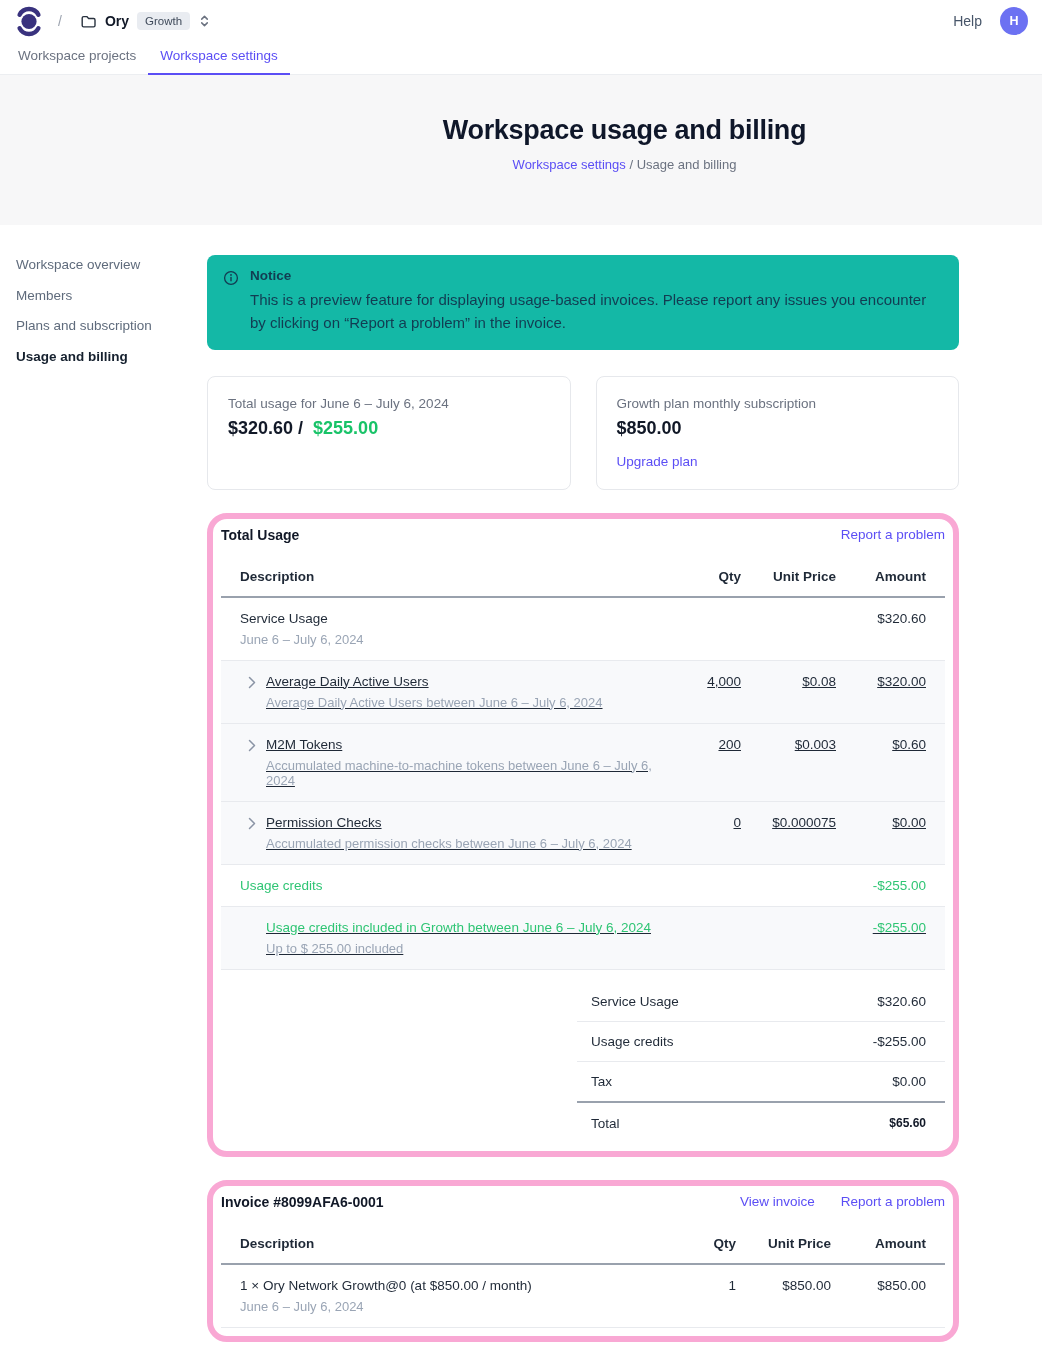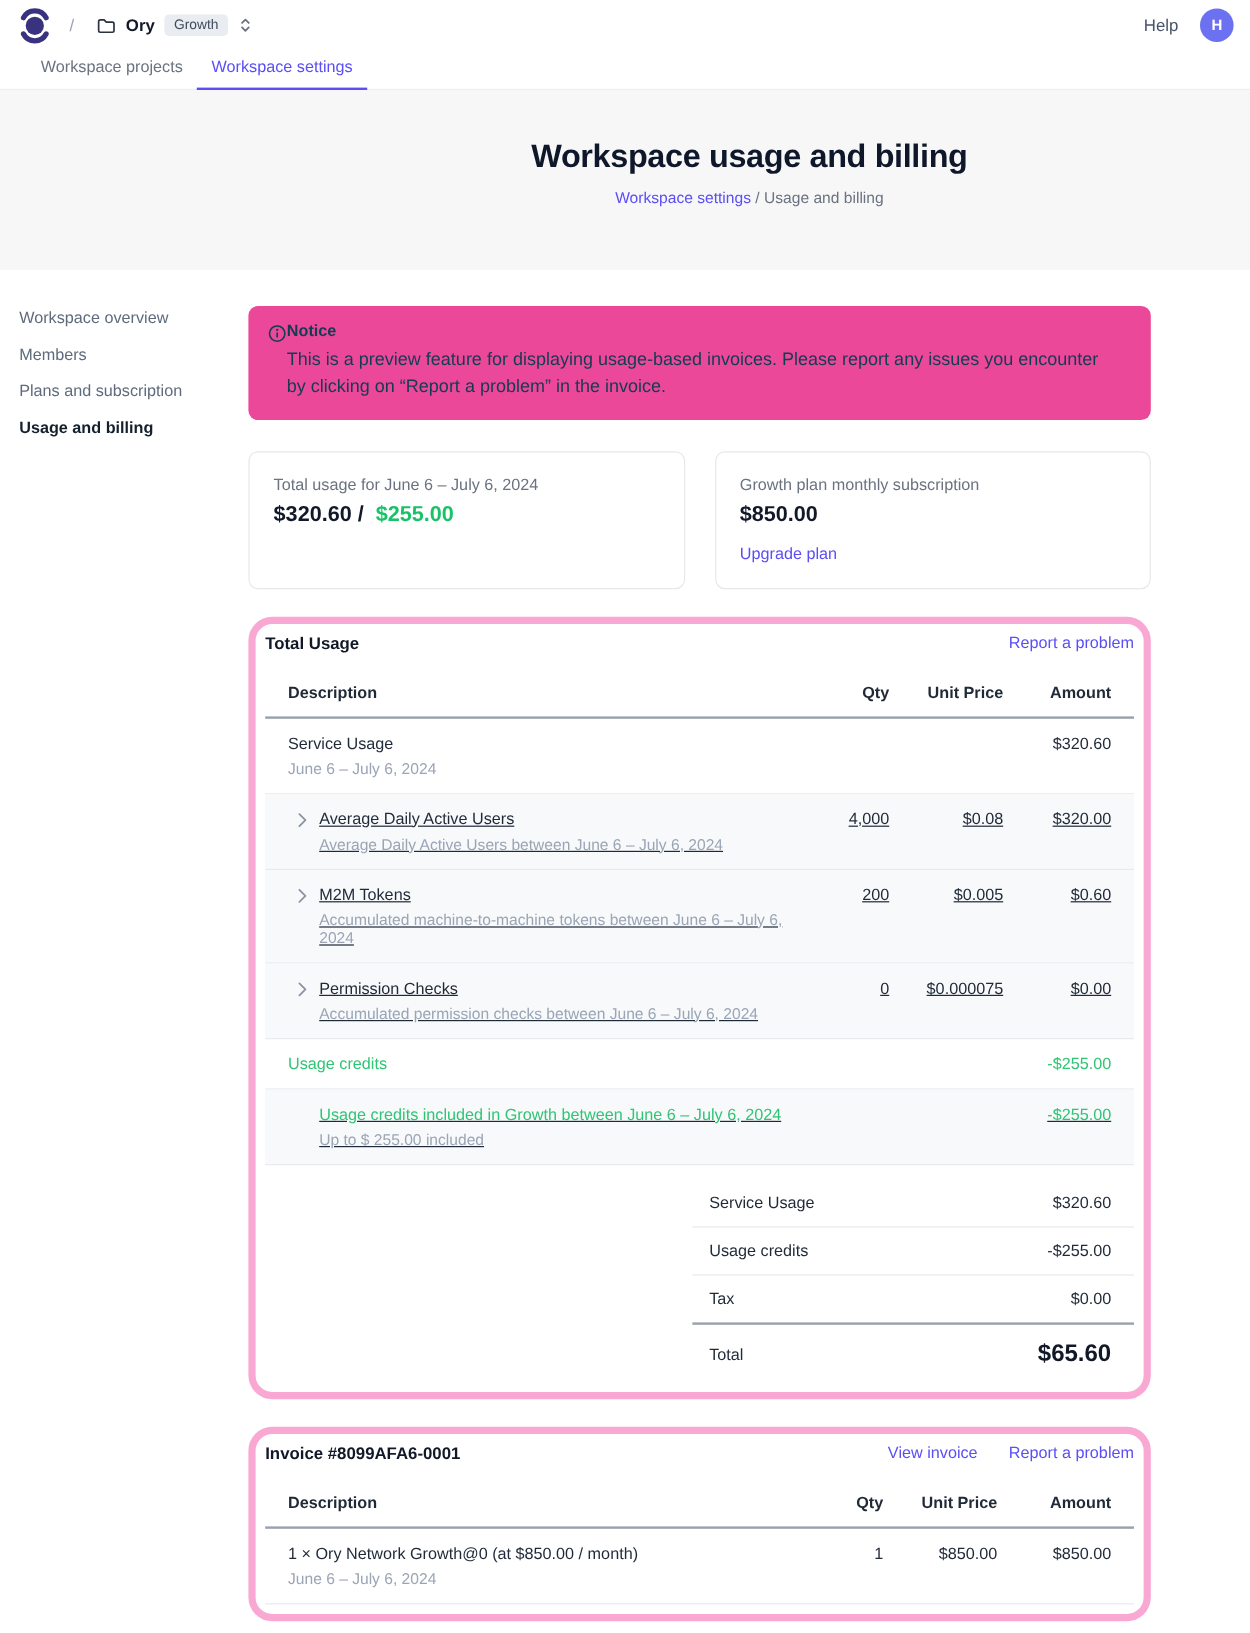--- a/index.html
+++ b/index.html
@@ -12,41 +12,41 @@
   .ws-group { display:flex; align-items:center; gap:8px; cursor:pointer; }
   .ws-name { font-size:14px; font-weight:600; color:#111827; }
   .ws-badge { background:#e9ecf1; color:#3f4a5a; font-size:11.5px; font-weight:500;
     padding:3px 8px; border-radius:4px; }
   .topbar-right { margin-left:auto; display:flex; align-items:center; gap:18px; }
   .help-link { font-size:14px; color:#475569; cursor:pointer; }
   .avatar { width:28px; height:28px; border-radius:50%; background:#6c71f2; color:#fff;
     font-size:12.5px; font-weight:600; display:flex; align-items:center; justify-content:center; cursor:pointer; }
 
   
-  .tabsbar { display:flex; padding-left:22px; border-bottom:1px solid #eceef1; background:#fff; }
+  .tabsbar { display:flex; padding-left:6px; border-bottom:1px solid #eceef1; background:#fff; }
   .tab { font-size:13.5px; color:#6b7280; padding:6px 12px 10px; cursor:pointer;
     border-bottom:2px solid transparent; margin-bottom:-1px; }
   .tab.active { color:#5b4ef5; border-bottom-color:#5b4ef5; font-weight:500; }
 
   
   .hero { background:#f7f7f8; height:150px; padding:40px 0 0 207px;text-align:center; }
   .hero-title { font-size:27px; font-weight:700; color:#0f172a; letter-spacing:-0.3px; }
   .hero-breadcrumb { margin-top:11px; font-size:13px; }
   .hero-breadcrumb .bc-link { color:#5b4ef5; font-weight:500; cursor:pointer; }
   .hero-breadcrumb .bc-rest { color:#6b7280; }
 
   
   .content { display:flex; align-items:flex-start; }
   .sidebar { width:207px; flex-shrink:0; padding:31px 10px 0 16px; }
   .side-item { font-size:13.5px; color:#5f6b7c; margin-bottom:13px; cursor:pointer; line-height:1; padding:2px 0; }
   .side-item.active { color:#15202e; font-weight:700; }
   .main { width:752px; padding:30px 0 17px; }
 
   
-  .notice { background:#ec4899; border-radius:8px; padding:13px 16px 15px; display:flex; color:#123c52; }
+  .notice { background:#14b8a6; border-radius:8px; padding:13px 16px 15px; display:flex; gap:11px; color:#123c52; }
   .notice svg { margin-top:2px; flex-shrink:0; }
   .notice-title { font-size:13.5px; font-weight:700; margin-bottom:5px; }
   .notice-body { font-size:15px; line-height:1.55; max-width:692px; }
 
   
   .cards { display:flex; gap:25px; margin-top:26px; }
   .card { flex:1; border:1px solid #e6e8ec; border-radius:8px; padding:19px 20px; min-height:108px; }
   .card-label { font-size:13.5px; color:#6b7280; }
   .card-amount { margin-top:7px; font-size:18px; font-weight:600; color:#111827; }
   .amt-green { color:#18c368; margin-left:10px; }
@@ -73,21 +73,21 @@
   .name-wrap.indent { padding-left:8px; }
   .name-wrap.indent2 { padding-left:26px; }
   .chev { flex-shrink:0; margin-top:2px; cursor:pointer; }
   .green { color:#2fc574; }
 
   .totals { width:368px; margin:12px 0 0 auto; }
   .t-row { display:flex; justify-content:space-between; align-items:center;
     padding:12px 19px 12px 14px; border-bottom:1px solid #e8eaee; font-size:13.5px; color:#1f2937; }
   .t-row.dark-bottom { border-bottom:2px solid #99a1ad; }
   .t-row.grand { border-bottom:none; padding-top:13px; }
-  .t-grand-val { font-size:20px; font-weight:700; color:#111827; }
+  .t-grand-val { font-size:12px; font-weight:700; color:#111827; }
 </style>
 </head>
 <body>
 
 <header class="topbar">
   <span style="display:flex;align-items:center;cursor:pointer;">
     <svg width="26" height="31" viewBox="0 0 26 30">
       <path d="M3.6 8.2 A 10.6 10.6 0 0 1 22.4 8.2" fill="none" stroke="#39327e" stroke-width="4.4" stroke-linecap="round"></path>
       <circle cx="13" cy="15" r="7.6" fill="#39327e"></circle>
       <path d="M3.6 21.8 A 10.6 10.6 0 0 0 22.4 21.8" fill="none" stroke="#39327e" stroke-width="4.4" stroke-linecap="round"></path>
@@ -202,21 +202,21 @@
           <div class="name-wrap indent">
             <svg class="chev" width="8" height="13" viewBox="0 0 8 13">
               <path d="M1.5 1.5 L6.5 6.5 L1.5 11.5" fill="none" stroke="#8a94a5" stroke-width="1.5" stroke-linecap="round" stroke-linejoin="round"></path>
               </svg>
             <div>
                 <div>M2M Tokens</div>
               <div class="cell-sub">Accumulated machine-to-machine tokens between June 6 – July 6, 2024</div>
               </div>
           </div>
           <span class="num">200</span>
-          <span class="num">$0.005</span>
+          <span class="num">$0.003</span>
           <span class="num">$0.60</span>
         </div>
 
         <div class="trow cols-usage gray">
           <div class="name-wrap indent">
             <svg class="chev" width="8" height="13" viewBox="0 0 8 13">
               <path d="M1.5 1.5 L6.5 6.5 L1.5 11.5" fill="none" stroke="#8a94a5" stroke-width="1.5" stroke-linecap="round" stroke-linejoin="round"></path>
               </svg>
             <div>
                 <div>Permission Checks</div>

